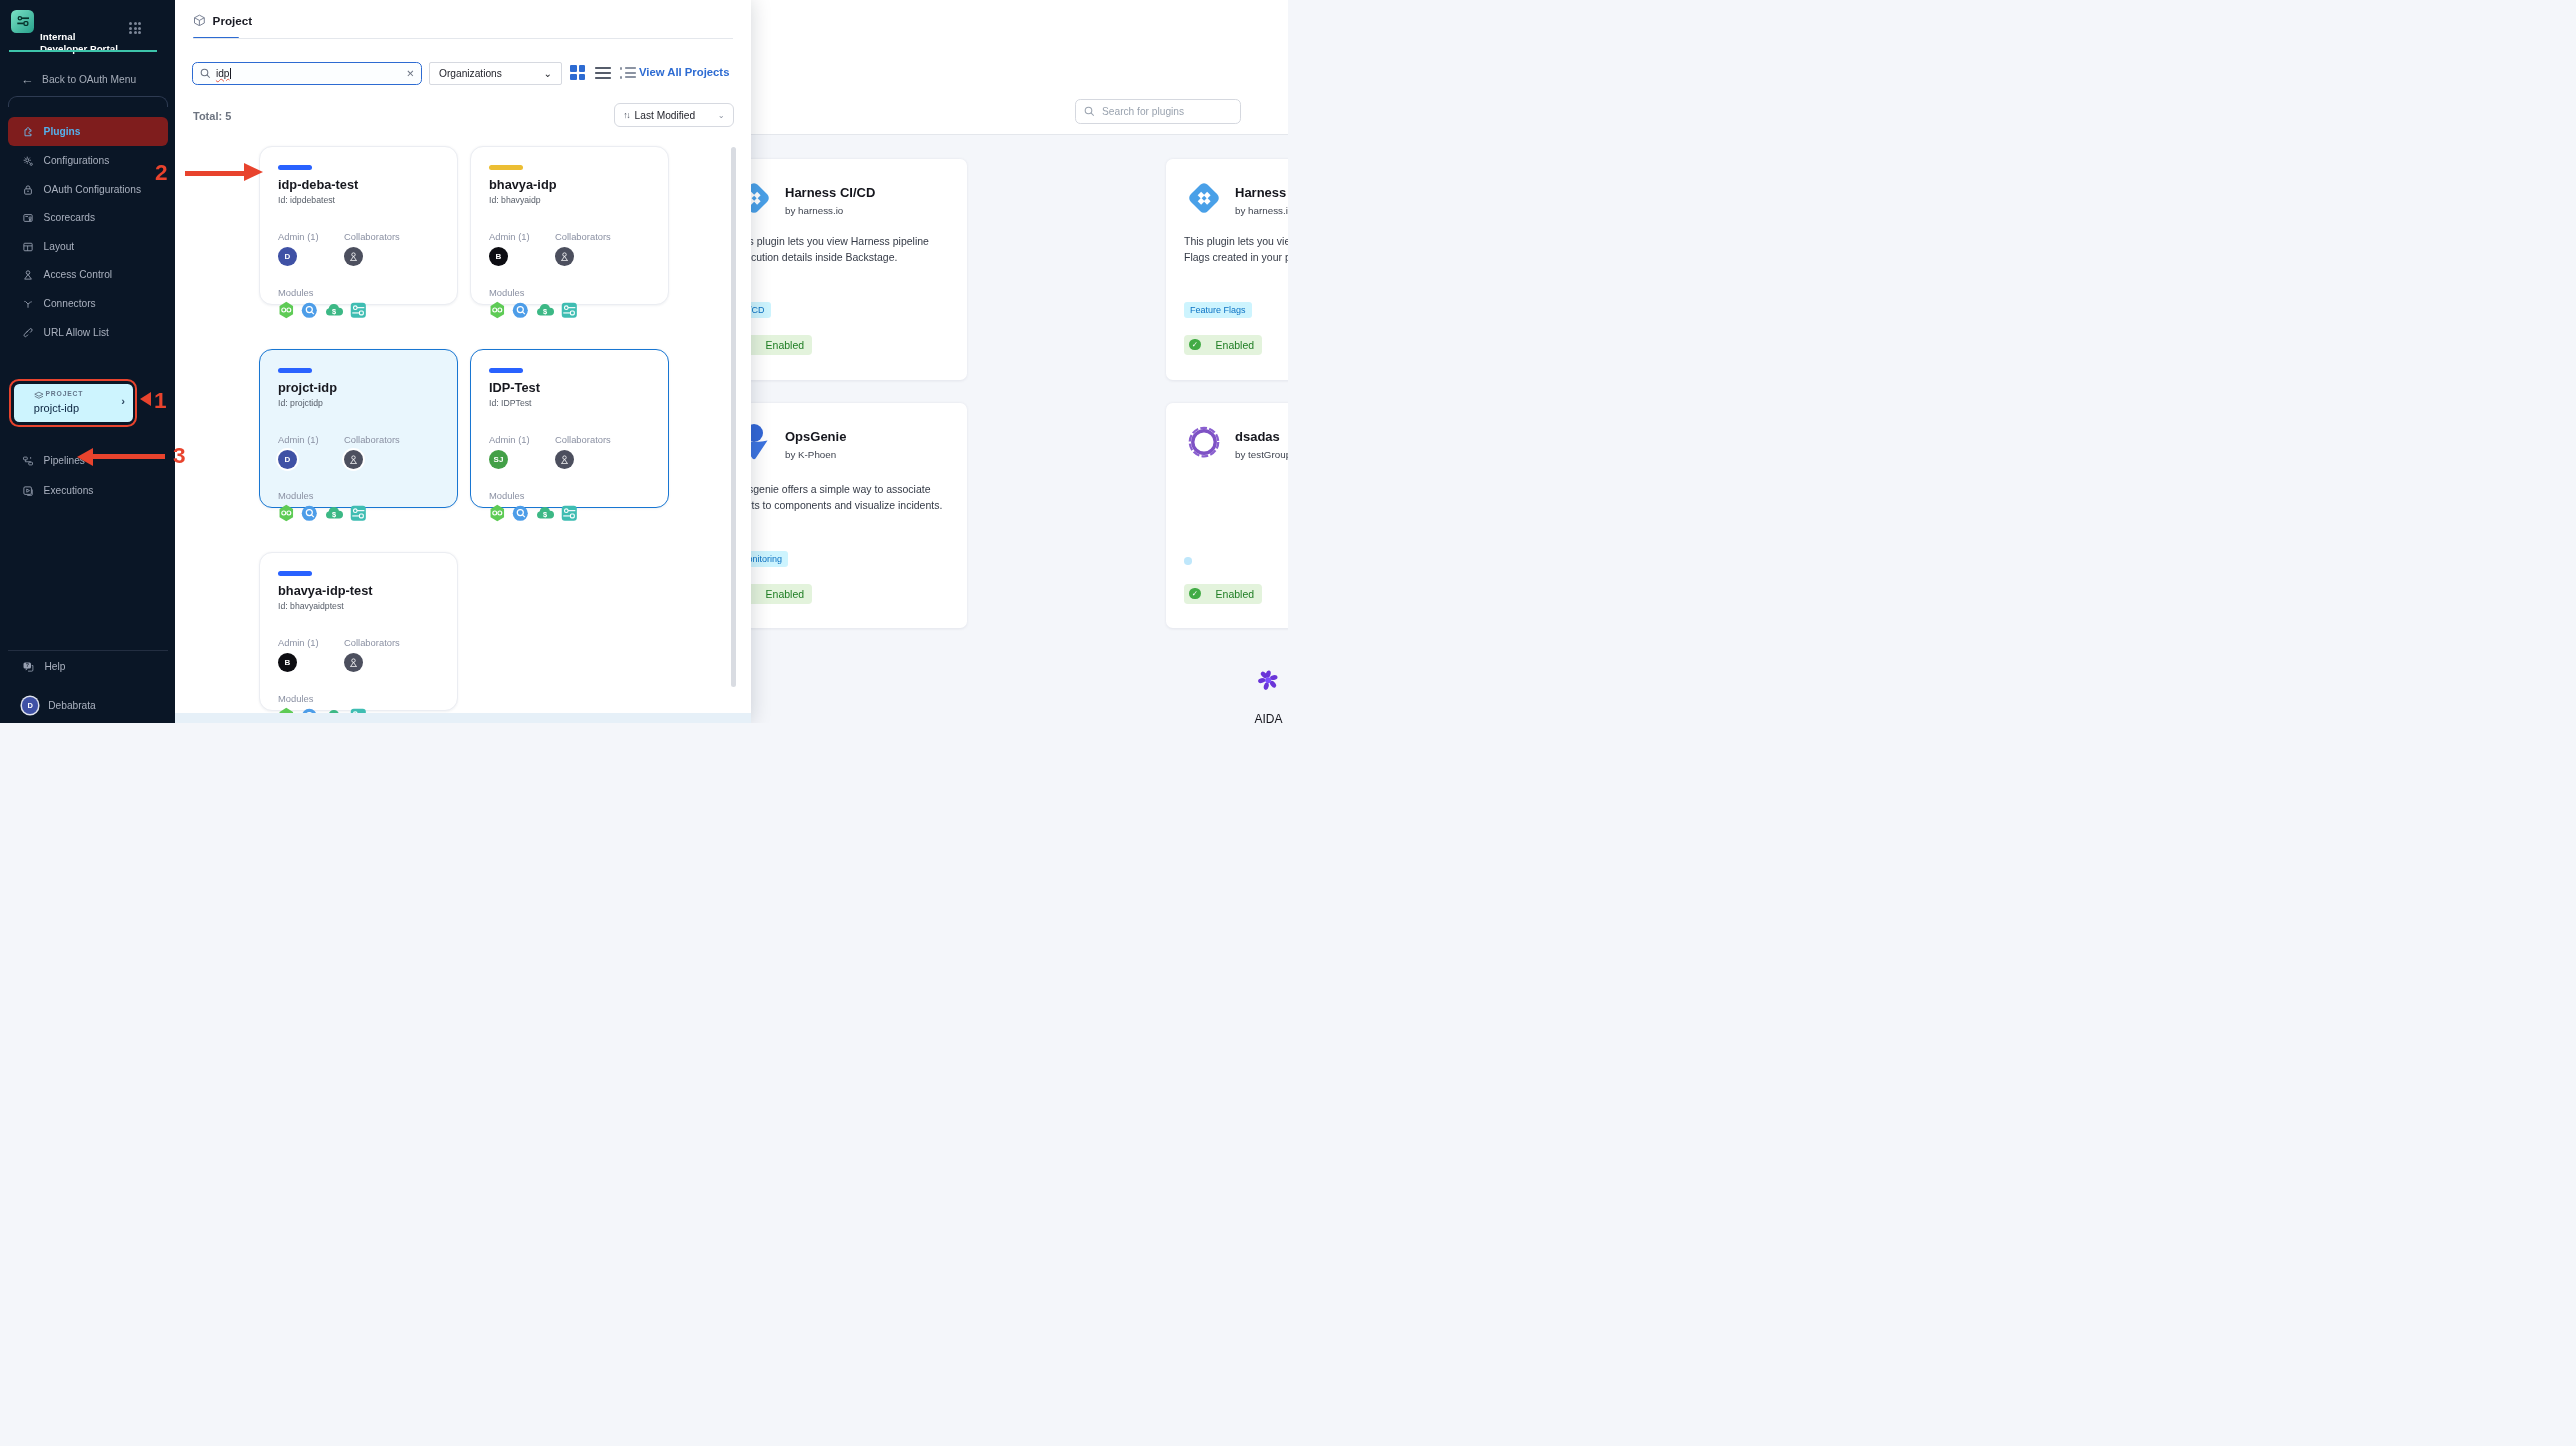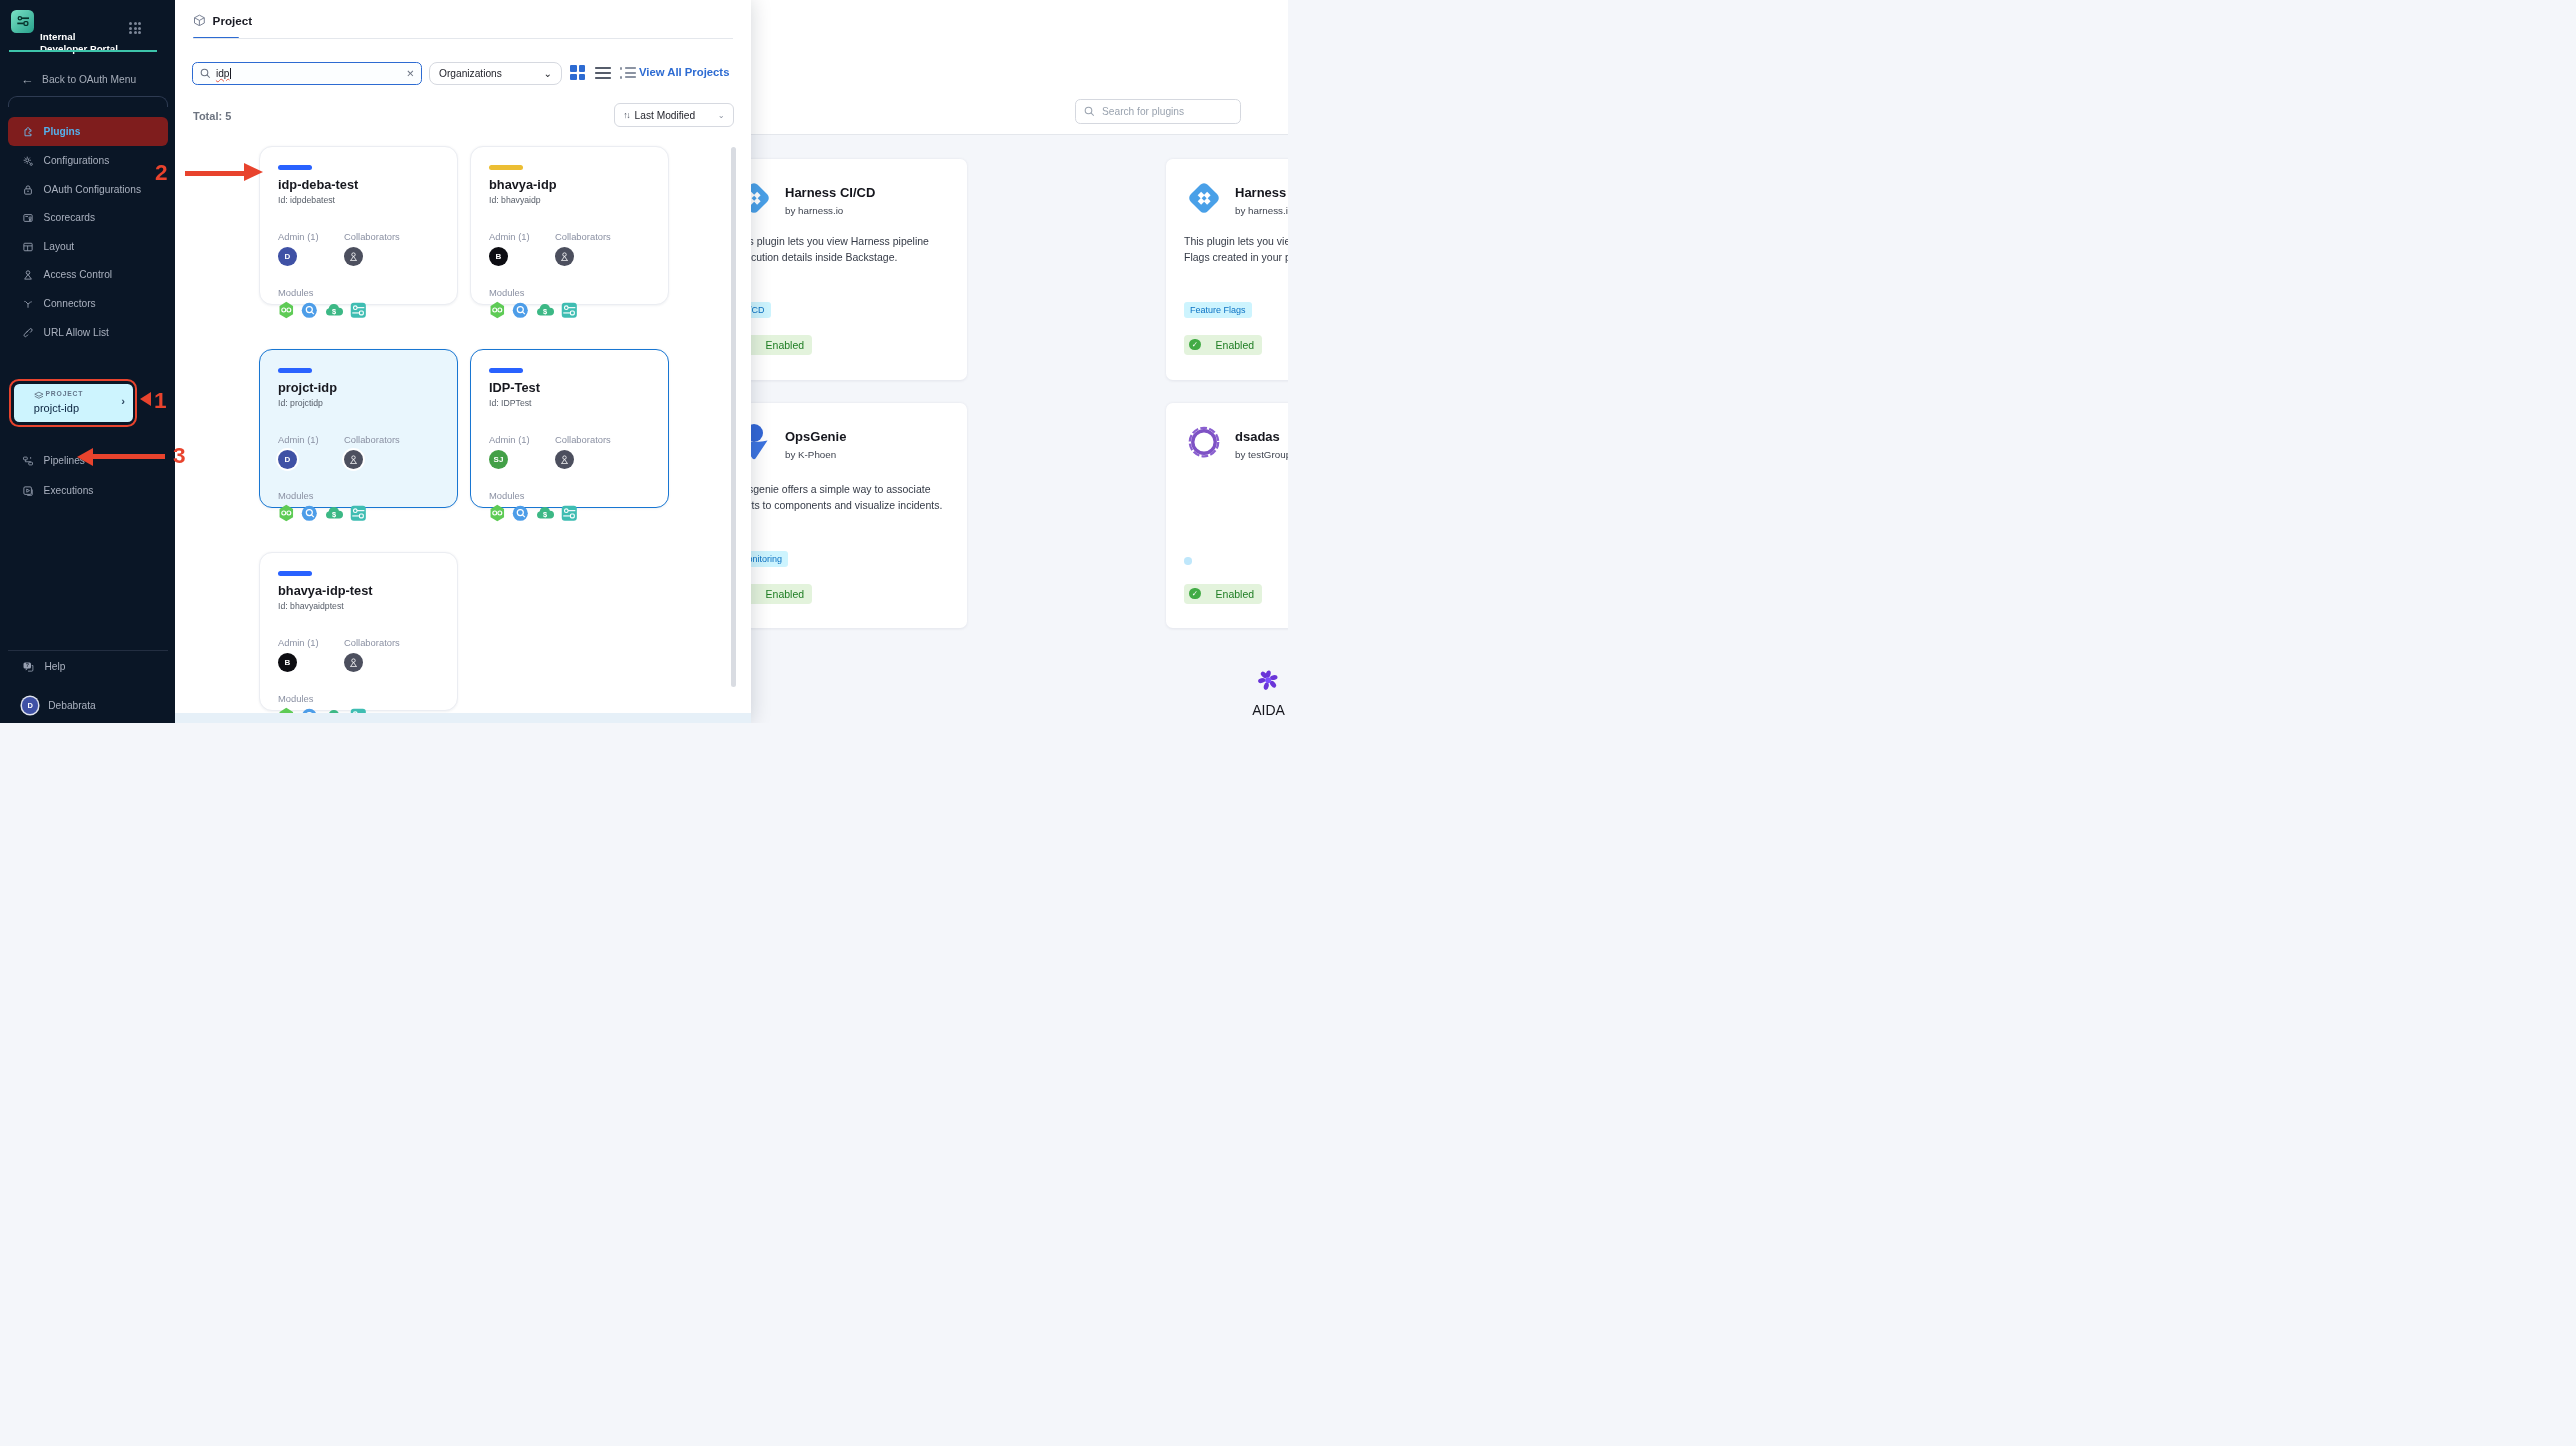--- a/index.html
+++ b/index.html
@@ -23,39 +23,39 @@
   .pc-tag { position:absolute; left:18px; top:143px; background:#cdf4fe; color:#0b72c4;
     font-size:9px; padding:3px 6px; border-radius:3px; }
   .pc-dot { position:absolute; left:18px; top:154px; width:7.5px; height:7.5px; border-radius:50%; background:#bfe7fb; }
   .pc-status { position:absolute; left:18px; top:176px; background:#e3f3dc; color:#1e7d23;
     font-size:10.5px; padding:3.8px 7.5px 3.8px 5.3px; border-radius:3.8px; display:flex; align-items:center; gap:15px; }
   .check-circ { width:11.3px; height:11.3px; border-radius:50%; background:#42ab45; color:#fff;
     font-size:7.5px; line-height:11.3px; text-align:center; display:inline-block; }
 
   
   #aida { position:absolute; left:1251px; top:670px; width:35px; text-align:center; z-index:6; }
-  #aida .aida-label { font-size:14px; color:#15161d; margin-top:9px;text-align:center; }
+  #aida .aida-label { font-size:12px; color:#15161d; margin-top:19px;text-align:center; }
 
   
   #drawer { position:absolute; left:175px; top:0; width:576px; height:723px; background:#fff;
     z-index:5; box-shadow:0 0 19.6px rgba(10,20,40,.18); }
   .tab-row { position:absolute; left:18px; top:13.5px; display:flex; align-items:center; gap:6.8px; }
   .tab-label { font-size:11.7px; font-weight:bold; color:#1a1b24; }
   .tab-underline { position:absolute; left:18px; top:37px; width:46px; height:2.3px; background:#2d6bd2; border-radius:1.5px; }
   .tab-divider { position:absolute; left:18px; top:38px; width:540px; height:0.8px; background:#e4e7ec; }
 
   .search-box { position:absolute; left:17.3px; top:62px; width:230px; height:23px; background:#fcfeff;
     border:1.1px solid #2d6bd2; border-radius:5.3px; display:flex; align-items:center; padding:0 6.8px; }
   .search-text { font-size:10.2px; color:#1a1b24; margin-left:5.3px;
     text-decoration:underline; text-decoration-style:wavy; text-decoration-color:#e25a4c; text-decoration-thickness:0.8px; }
   .caret { width:1.1px; height:11.3px; background:#1a1b24; margin-left:0.8px; }
   .clear-x { margin-left:auto; color:#6d7584; font-size:9.8px; cursor:pointer; }
 
   .org-select { position:absolute; left:254px; top:62px; width:133px; height:23px; background:#fff;
-    border:0.8px solid #d6d9e0; border-radius:8px; display:flex; align-items:center; padding:0 9px; }
+    border:0.8px solid #d6d9e0; border-radius:2px; display:flex; align-items:center; padding:0 9px; }
   .org-select span { font-size:10.2px; color:#23242c; }
   .chev { margin-left:auto; color:#8b92a0; font-size:8.3px; }
 
   .viewicons { position:absolute; left:395px; top:65px; display:flex; gap:9px; align-items:center; }
   .grid-ic { width:16px; height:16px; display:grid; grid-template-columns:6.8px 6.8px; grid-template-rows:6.8px 6.8px; gap:1.9px; }
   .grid-ic i { background:#2d6bd2; border-radius:1.1px; }
   .bars-ic { width:16px; height:16px; display:flex; flex-direction:column; justify-content:center; gap:2.3px; }
   .bars-ic i { height:2.6px; background:#565d6b; border-radius:0.8px; }
   .notes-ic { width:16.6px; height:16px; position:relative; }
   .notes-ic i { position:absolute; height:2.1px; background:#8b93a2; border-radius:0.8px; }

